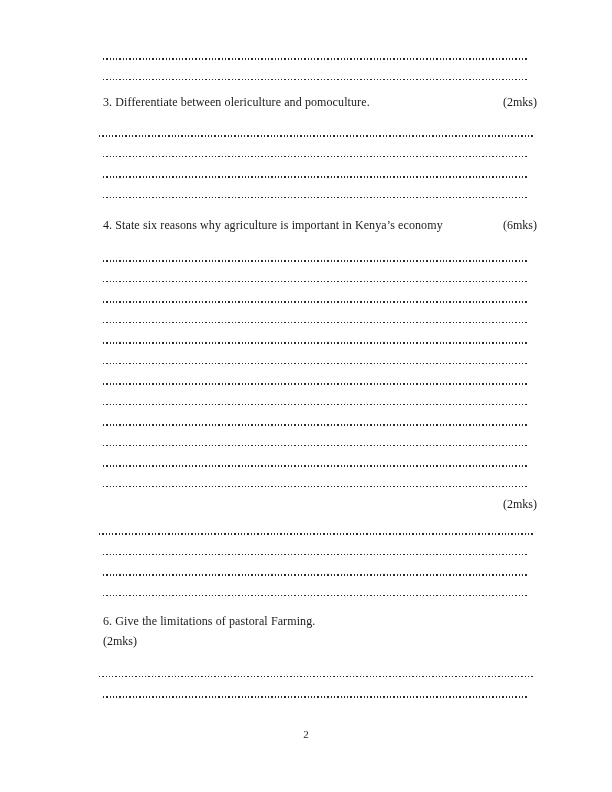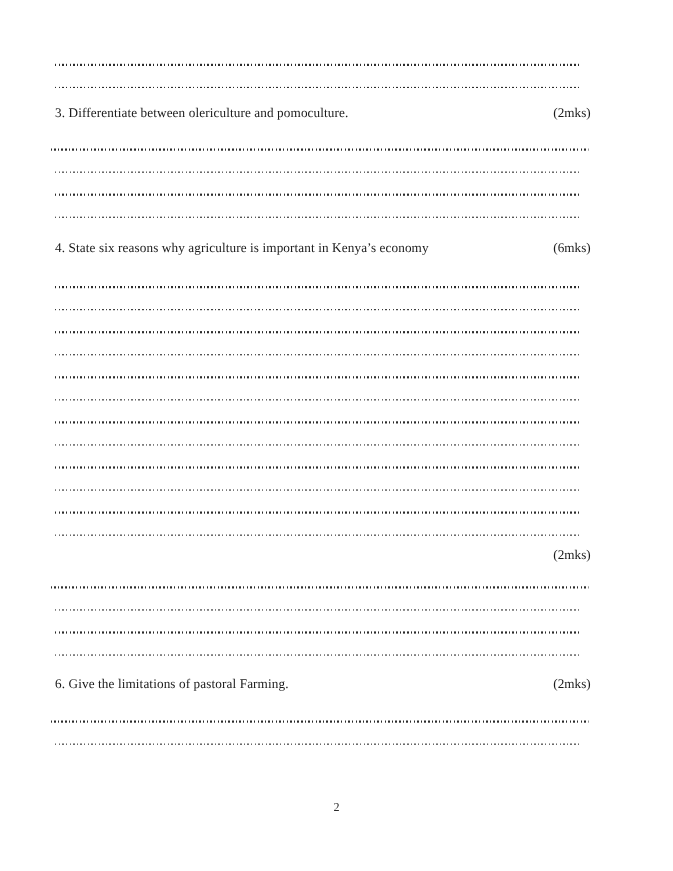--- a/index.html
+++ b/index.html
@@ -6,21 +6,21 @@
     margin: 0;
     padding: 0;
     background: #ffffff;
   }
   .page {
     position: relative;
     width: 612px;
     height: 792px;
     background: #ffffff;
     box-sizing: border-box;
-    padding: 43px 75px 0 50px;
+    padding: 43px 75px 0 103px;
     font-family: "Liberation Serif", serif;
     font-size: 12px;
     color: #1a1a1a;
     overflow: hidden;
   }
   .q-head {
     display: flex;
     justify-content: space-between;
     align-items: baseline;
     line-height: 20.5px;
@@ -56,21 +56,21 @@
   }
   
   .blk-continuation { margin-top: 0; }
   .blk-q3-head   { margin-top: 8px; }
   .blk-q3-lines  { margin-top: 7.5px; }
   .blk-q4-head   { margin-top: 13px; }
   .blk-q4-lines  { margin-top: 9.5px; }
   .blk-q5-head   { margin-top: 11.5px; }
   .blk-q5-marks  { margin-top: 3px; }
   .blk-q5-lines  { margin-top: 3.5px; }
-  .blk-q6-head   { margin-top: 10.5px; }
+  .blk-q6-head   { margin-top: 10.5px; flex-direction: column; }
   .blk-q6-lines  { margin-top: 9px; }
   .page-number {
     position: absolute;
     left: 0;
     top: 727px;
     width: 612px;
     text-align: center;
     font-size: 11px;
     line-height: 14px;
     color: #2a2a2a;

